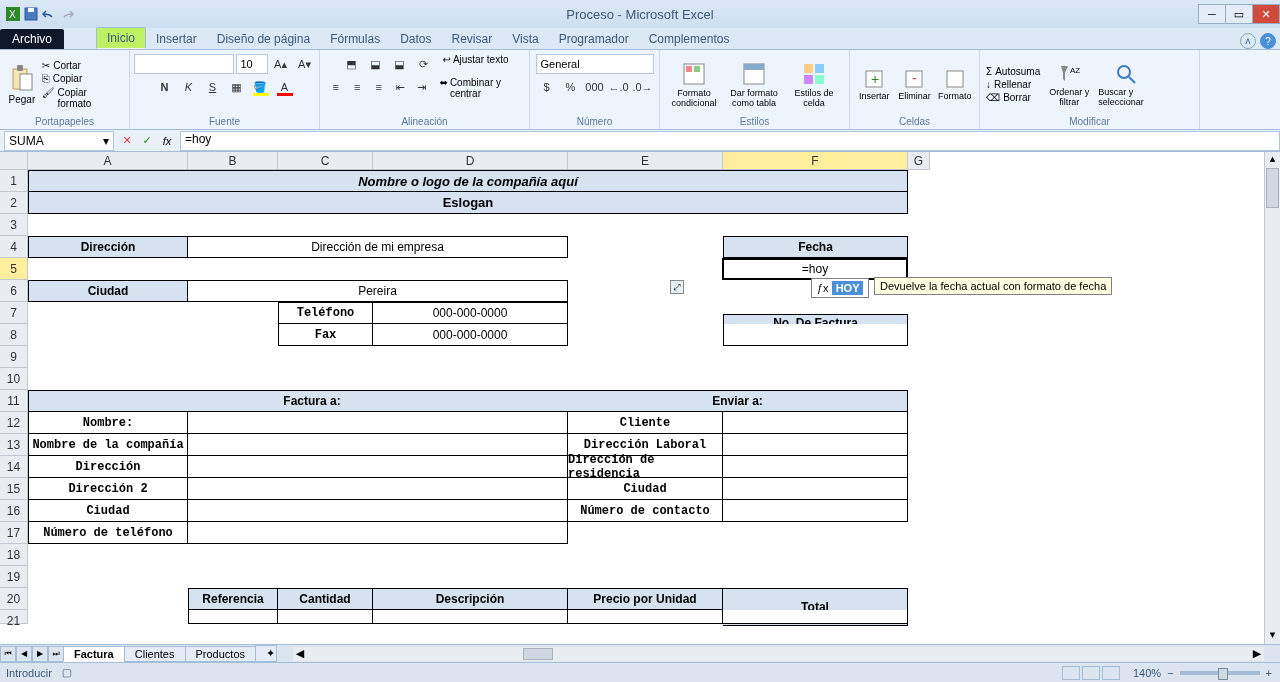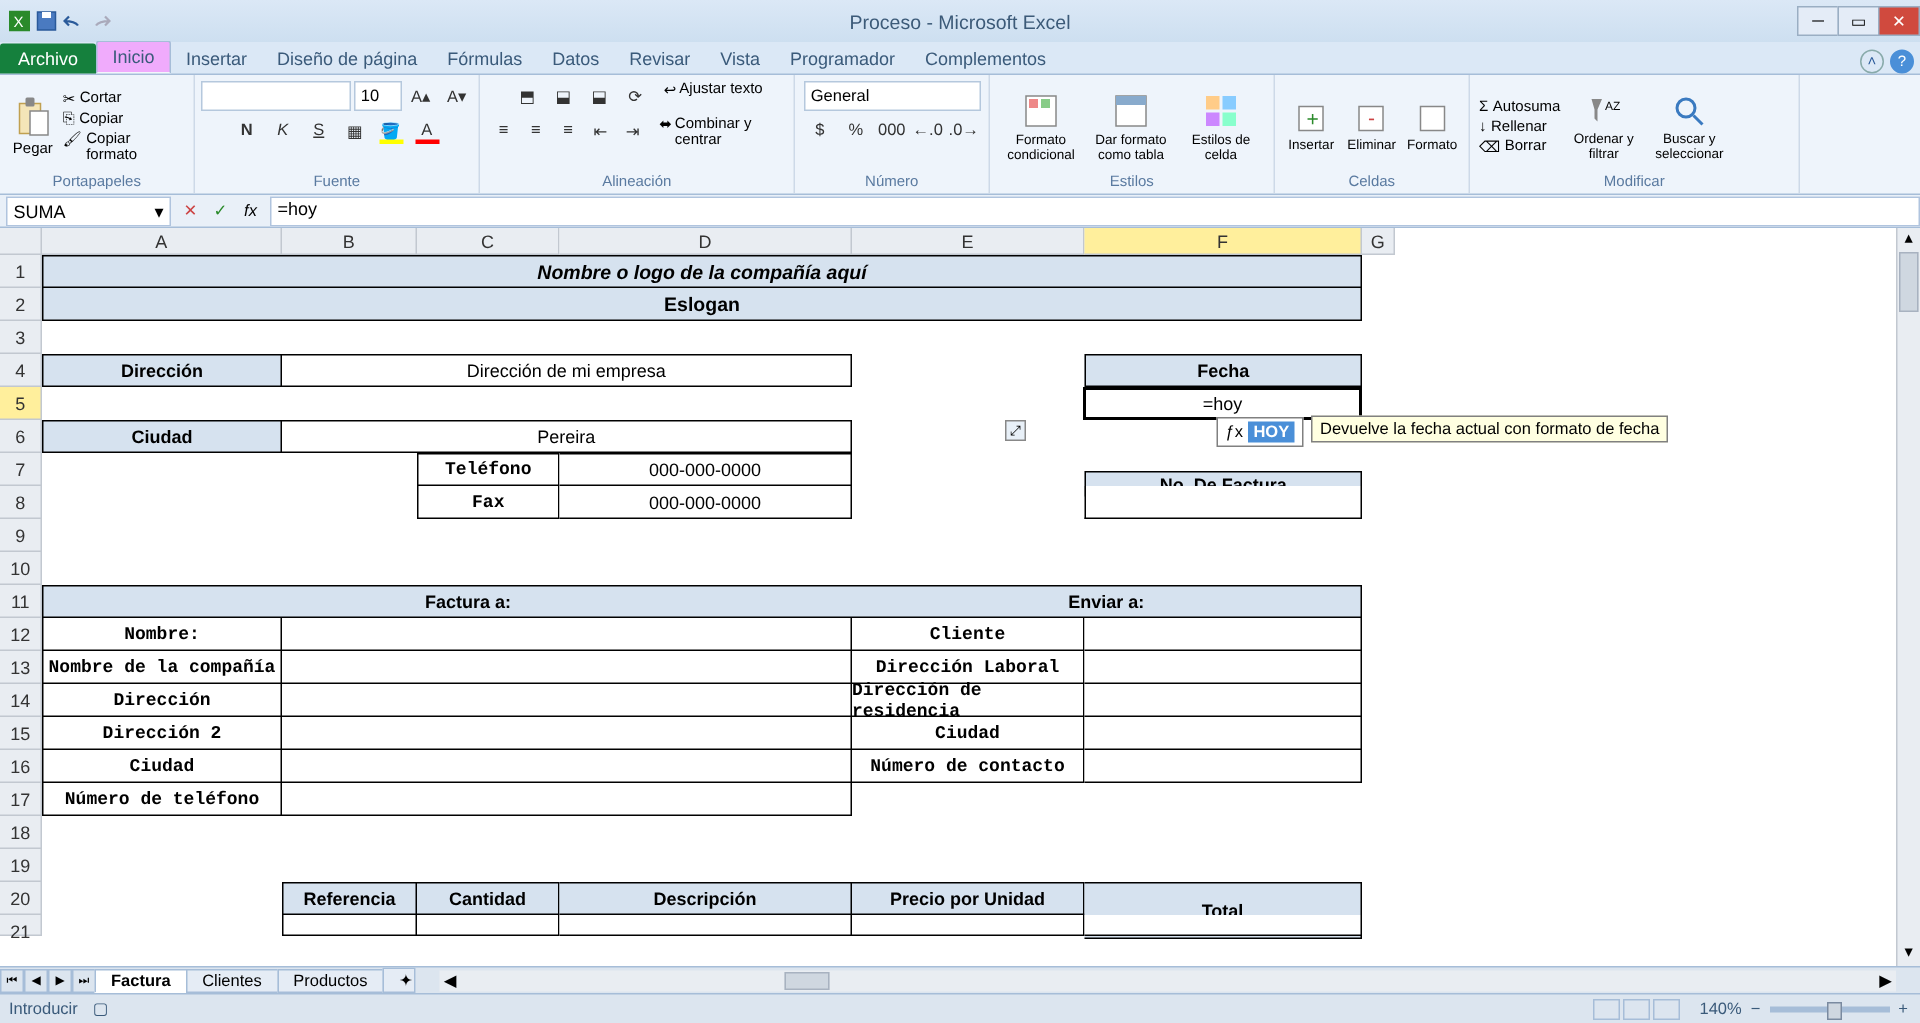--- a/index.html
+++ b/index.html
@@ -9,23 +9,23 @@
 .titlebar { height: 28px; background: linear-gradient(#dbe8f6, #cddff0); display: flex; align-items: center; position: relative; }
 .qat { display: flex; gap: 4px; padding-left: 6px; align-items: center; }
 .qat .icon { width: 14px; height: 14px; display: inline-flex; align-items: center; justify-content: center; }
 .title-text { position: absolute; left: 50%; transform: translateX(-50%); font-size: 13px; color: #3c5a78; }
 .win-controls { position: absolute; right: 0; display: flex; }
 .win-controls div { width: 28px; height: 20px; display: flex; align-items: center; justify-content: center; border: 1px solid #9aaec3; margin-left: -1px; background: #e4ecf7; }
 .win-controls .close { background: #d04a3e; color: #fff; }
 
 
 .tabrow { height: 22px; background: #dbe8f6; display: flex; align-items: flex-end; border-bottom: 1px solid #a6bdd8; position: relative; }
-.file-tab { background: #15803d; color: #fff; padding: 3px 12px; font-size: 12px; border-radius: 2px 2px 0 0; }
+.file-tab { background: #0f172a; color: #fff; padding: 3px 12px; font-size: 12px; border-radius: 2px 2px 0 0; }
 .tab { padding: 3px 10px; font-size: 12px; color: #3a5a7a; cursor: pointer; }
-.tab.active { background: #f0abfc; border: 1px solid #a6bdd8; border-bottom: 1px solid #f2f6fb; border-radius: 2px 2px 0 0; }
+.tab.active { background: #bef264; border: 1px solid #a6bdd8; border-bottom: 1px solid #f2f6fb; border-radius: 2px 2px 0 0; margin-left: 32px; }
 .tabrow-right { position: absolute; right: 4px; display: flex; gap: 4px; align-items: center; }
 .tabrow-right div { width: 16px; height: 16px; border: 1px solid #8aa; border-radius: 8px; display: flex; align-items: center; justify-content: center; font-size: 10px; color: #2a5a9a; }
 
 
 .ribbon { height: 80px; background: #eef4fb; display: flex; border-bottom: 1px solid #a6bdd8; }
 .group { border-right: 1px solid #cdd9e8; padding: 4px 6px 2px; display: flex; flex-direction: column; justify-content: space-between; position: relative; }
 .group-body { display: flex; gap: 4px; align-items: center; flex: 1; }
 .group-label { text-align: center; font-size: 10px; color: #5a7aa0; padding-top: 1px; }
 .big-btn { width: 32px; height: 48px; display: flex; flex-direction: column; align-items: center; justify-content: center; gap: 2px; }
 .small-row { display: flex; gap: 2px; }
@@ -283,21 +283,21 @@
             <path d="M3 3 L10 3 L7 10 L7 18 L5 16 L5 10 Z" fill="#888"></path>
             <text x="12" y="10" font-size="8">AZ</text>
           </svg>
           <span style="font-size:9px;text-align:center">Ordenar y filtrar</span>
         </div>
       <div class="big-btn" style="width:56px">
           <svg width="22" height="22">
             <circle cx="9" cy="9" r="6" fill="none" stroke="#3a7ac0" stroke-width="2"></circle>
             <line x1="14" y1="14" x2="20" y2="20" stroke="#3a7ac0" stroke-width="2"></line>
           </svg>
-          <span style="font-size:9px;text-align:center">Buscar y seleccionar</span>
+          <span style="font-size:9px;text-align:left">Buscar y seleccionar</span>
         </div>
     </div>
     <div class="group-label">Modificar</div>
   </div>
 </div>
 
 <div class="formula-row">
   <div class="name-box">
       <span>SUMA</span>
       <span style="margin-left:auto">▾</span>

